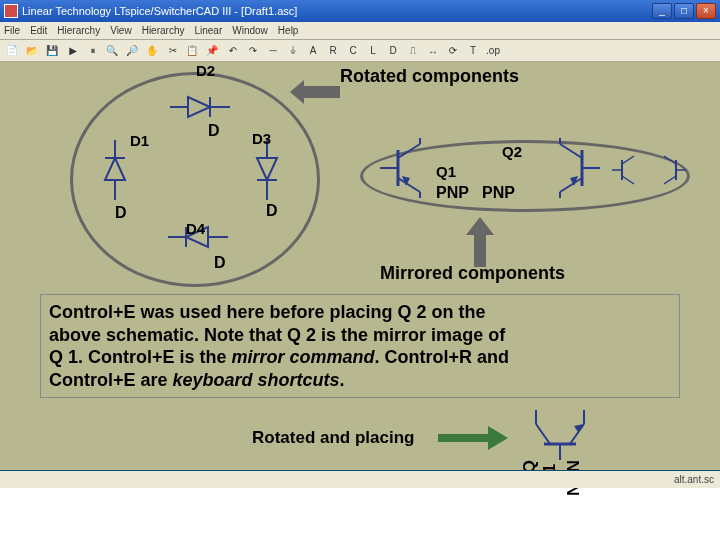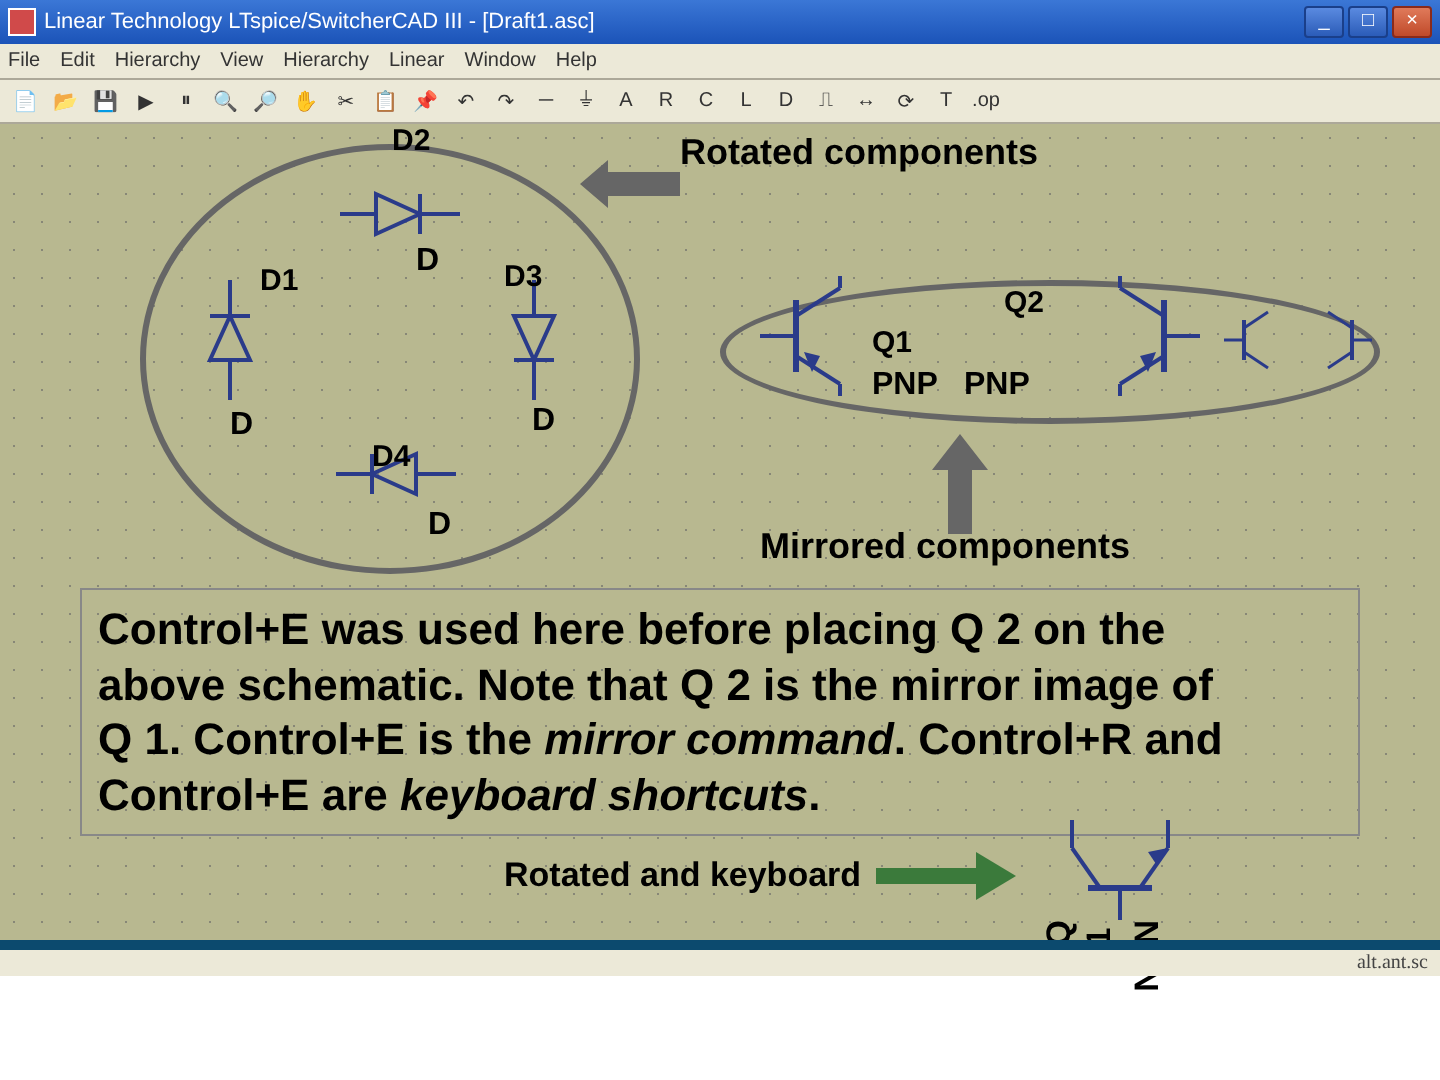--- a/index.html
+++ b/index.html
@@ -10,33 +10,33 @@
   .titlebar .title { flex: 1; }
   .winbtns { display: flex; gap: 2px; }
   .winbtn { width: 20px; height: 16px; background: linear-gradient(to bottom, #5a8ae0, #2b5cb8); border: 1px solid #1a3f8a; border-radius: 2px; font-size: 10px; color: white; text-align: center; line-height: 14px; }
   .winbtn.close { background: linear-gradient(to bottom, #e07a5a, #c04a2a); border-color: #8a2a1a; }
   .menubar { height: 18px; background: #ece9d8; border-bottom: 1px solid #aca899; display: flex; align-items: center; padding: 0 4px; font-size: 10px; gap: 10px; color: #333; }
   .toolbar { height: 22px; background: #ece9d8; border-bottom: 1px solid #aca899; display: flex; align-items: center; padding: 0 4px; gap: 2px; }
   .tbtn { width: 18px; height: 18px; border: 1px solid transparent; display: inline-flex; align-items: center; justify-content: center; font-size: 10px; color: #333; }
   .canvas { position: absolute; left: 0; top: 62px; right: 0; bottom: 18px; background: #b8b890; }
   .dotgrid { position: absolute; inset: 0; background-image: radial-gradient(circle, #666 0.6px, transparent 0.6px); background-size: 14px 14px; opacity: 0.6; }
   .content { position: absolute; inset: 0; }
-  .statusbar { position: absolute; left: 0; right: 0; bottom: 0; height: 18px; background: #ece9d8; border-top: 5px solid #0c4a6e; font-size: 10px; color: #444; display: flex; align-items: center; justify-content: flex-end; padding: 0 6px; font-family: Liberation Serif, serif; }
+  .statusbar { position: absolute; left: 0; right: 0; bottom: 0; height: 18px; background: #ece9d8; border-top: 1px solid #0c4a6e; font-size: 10px; color: #444; display: flex; align-items: center; justify-content: flex-end; padding: 0 6px; }
 
   .ellipse { position: absolute; border: 3px solid #666; border-radius: 50%; }
   .ellipse.big { left: 70px; top: 10px; width: 250px; height: 215px; }
   .ellipse.sm { left: 360px; top: 78px; width: 330px; height: 72px; }
   .annot { position: absolute; font-weight: bold; font-size: 18px; color: #000; background: transparent; }
 
   .arrow { position: absolute; }
   .arrow.gray svg polygon { fill: #666; }
   .arrow.green svg polygon { fill: #3b7a3b; }
   .arrow.green svg rect { fill: #3b7a3b; }
 
-  .textbox { position: absolute; left: 40px; top: 232px; width: 640px; border: 1px solid #888; padding: 6px 8px; font-size: 22px; font-weight: bold; color: #000; line-height: 1.25; background: transparent; }
+  .textbox { position: absolute; left: 40px; top: 232px; width: 640px; border: 1px solid #888; padding: 6px 8px; font-size: 18px; font-weight: bold; color: #000; line-height: 1.25; background: transparent; }
   .textbox .ital { font-style: italic; }
 
   .component { position: absolute; }
   .component svg { display: block; }
   .clabel { position: absolute; font-weight: bold; font-size: 15px; color: #000; }
   .ctype { position: absolute; font-weight: bold; font-size: 16px; color: #000; }
 
   .rotlabel { writing-mode: vertical-rl; transform: rotate(180deg); font-weight: bold; font-size: 17px; }
 </style>
 </head>
@@ -203,21 +203,21 @@
           </svg>
       </div>
 
       <div class="textbox">
         <span>Control+E was used here before placing Q 2 on the</span><br>
         <span>above schematic.  Note that Q 2 is the mirror image of</span><br>
         <span>Q 1.  Control+E is the </span><span class="ital">mirror command</span><span>.  Control+R and</span><br>
         <span>Control+E are </span><span class="ital">keyboard shortcuts</span><span>.</span>
       </div>
 
-      <div class="annot" style="left:252px; top:366px; font-size:17px;">Rotated and keyboard</div>
+      <div class="annot" style="left:252px; top:366px; font-size:17px;">Rotated and placing</div>
       <div class="arrow green" style="left:438px; top:364px;">
         <svg width="70" height="24">
             <rect x="0" y="8" width="50" height="8"></rect>
             <polygon points="50,0 70,12 50,24"></polygon>
           </svg>
       </div>
 
       <div class="component" style="left:530px; top:348px;">
         <svg width="60" height="50">
             <line x1="30" y1="50" x2="30" y2="34" stroke="#2a3b8a" stroke-width="2"></line>

